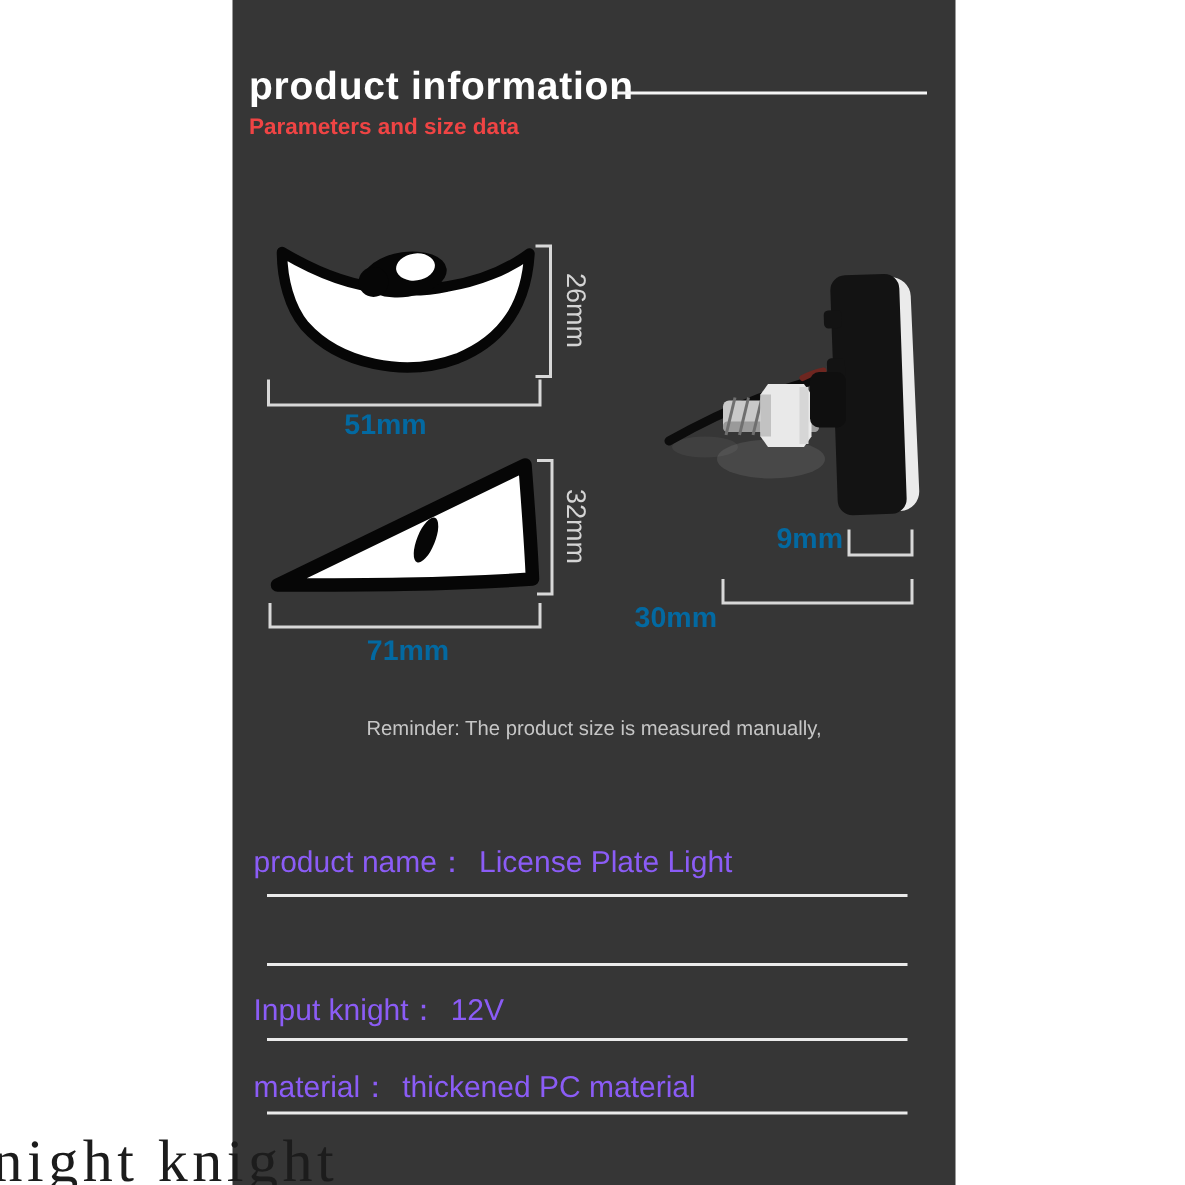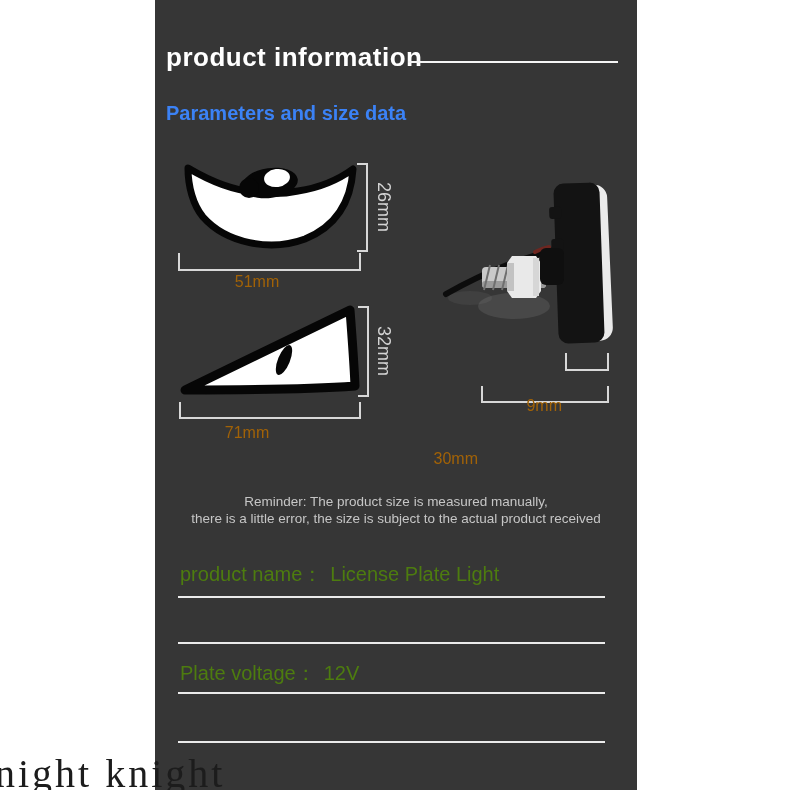--- a/index.html
+++ b/index.html
@@ -13,39 +13,39 @@
   }
   .gfx{position:absolute;left:0;top:0;width:790px;height:790px;pointer-events:none;}
   .title{
     position:absolute;left:166px;top:42px;
     font-size:26px;font-weight:bold;color:#ffffff;letter-spacing:0.5px;
   }
   .title-rule{
     position:absolute;left:408px;top:61px;width:210px;height:2px;background:#f5f5f5;
   }
   .subtitle{
-    position:absolute;left:166px;top:102px;
-    font-size:20px;font-weight:bold;color:#3b82f6;
+    position:absolute;left:166px;top:76px;
+    font-size:15px;font-weight:bold;color:#ef4444;
   }
   .dim{
-    position:absolute;color:#a16207;font-size:16px;text-align:center;
+    position:absolute;color:#0369a1;font-size:19px;text-align:center;font-weight:bold;
   }
   .dim-v{
     position:absolute;width:64px;height:20px;color:#d4d4d4;font-size:18px;
     display:flex;align-items:center;justify-content:center;
     transform:rotate(90deg);
   }
-  .dim-r{text-align:right;margin-top:48px;}
+  .dim-r{text-align:right;}
   .reminder{
-    position:absolute;left:155px;top:493px;width:482px;
+    position:absolute;left:155px;top:477px;width:482px;
     text-align:center;color:#c6c6c6;font-size:13.5px;line-height:17px;
   }
   .spec-row{
-    position:absolute;left:180px;width:430px;
-    color:#4d7c0f;font-size:20px;white-space:nowrap;
+    position:absolute;left:169px;width:430px;
+    color:#8b5cf6;font-size:20px;white-space:nowrap;
   }
   .spec-row .value{margin-left:8px;}
   .spec-divider{
     position:absolute;left:178px;width:427px;height:2px;background:#ebebeb;
   }
   .watermark{
     position:absolute;left:-5px;top:750px;z-index:5;
     font-family:"Liberation Serif","DejaVu Serif",serif;
     font-size:40px;letter-spacing:3px;color:#1c1c1c;white-space:nowrap;
   }
@@ -125,38 +125,40 @@
       <rect x="540" y="248" width="24" height="37" rx="6" fill="#0f0f0f"></rect>
 
       <polyline points="566,353 566,370 608,370 608,353" fill="none" stroke="#d8d8d8" stroke-width="2"></polyline>
       <polyline points="482,386 482,402 608,402 608,386" fill="none" stroke="#d8d8d8" stroke-width="2"></polyline>
     </g>
   </svg>
 
   <div class="dim-v" style="left:352px;top:197px;">26mm</div>
   <div class="dim" style="left:217px;top:273px;width:80px;">51mm</div>
   <div class="dim-v" style="left:352px;top:341px;">32mm</div>
-  <div class="dim" style="left:207px;top:424px;width:80px;">71mm</div>
+  <div class="dim" style="left:232px;top:424px;width:80px;">71mm</div>
   <div class="dim dim-r" style="left:480px;top:349px;width:82px;">9mm</div>
   <div class="dim dim-r" style="left:396px;top:402px;width:82px;">30mm</div>
 
   <div class="reminder">
     <div>Reminder: The product size is measured manually,</div>
-    <div>there is a little error, the size is subject to the actual product received</div>
   </div>
 
   <div class="spec-row" style="top:561px;">
     <span class="label">product name：</span><span class="value">License Plate Light</span>
   </div>
   <div class="spec-divider" style="top:596px;"></div>
 
   <div class="spec-divider" style="top:642px;"></div>
 
   <div class="spec-row" style="top:660px;">
-    <span class="label">Plate voltage：</span><span class="value">12V</span>
+    <span class="label">Input knight：</span><span class="value">12V</span>
   </div>
   <div class="spec-divider" style="top:692px;"></div>
 
+  <div class="spec-row" style="top:711px;">
+    <span class="label">material：</span><span class="value">thickened PC material</span>
+  </div>
   <div class="spec-divider" style="top:741px;"></div>
 
   <div class="watermark">night knight</div>
 
 </div>
 
 </body></html>

